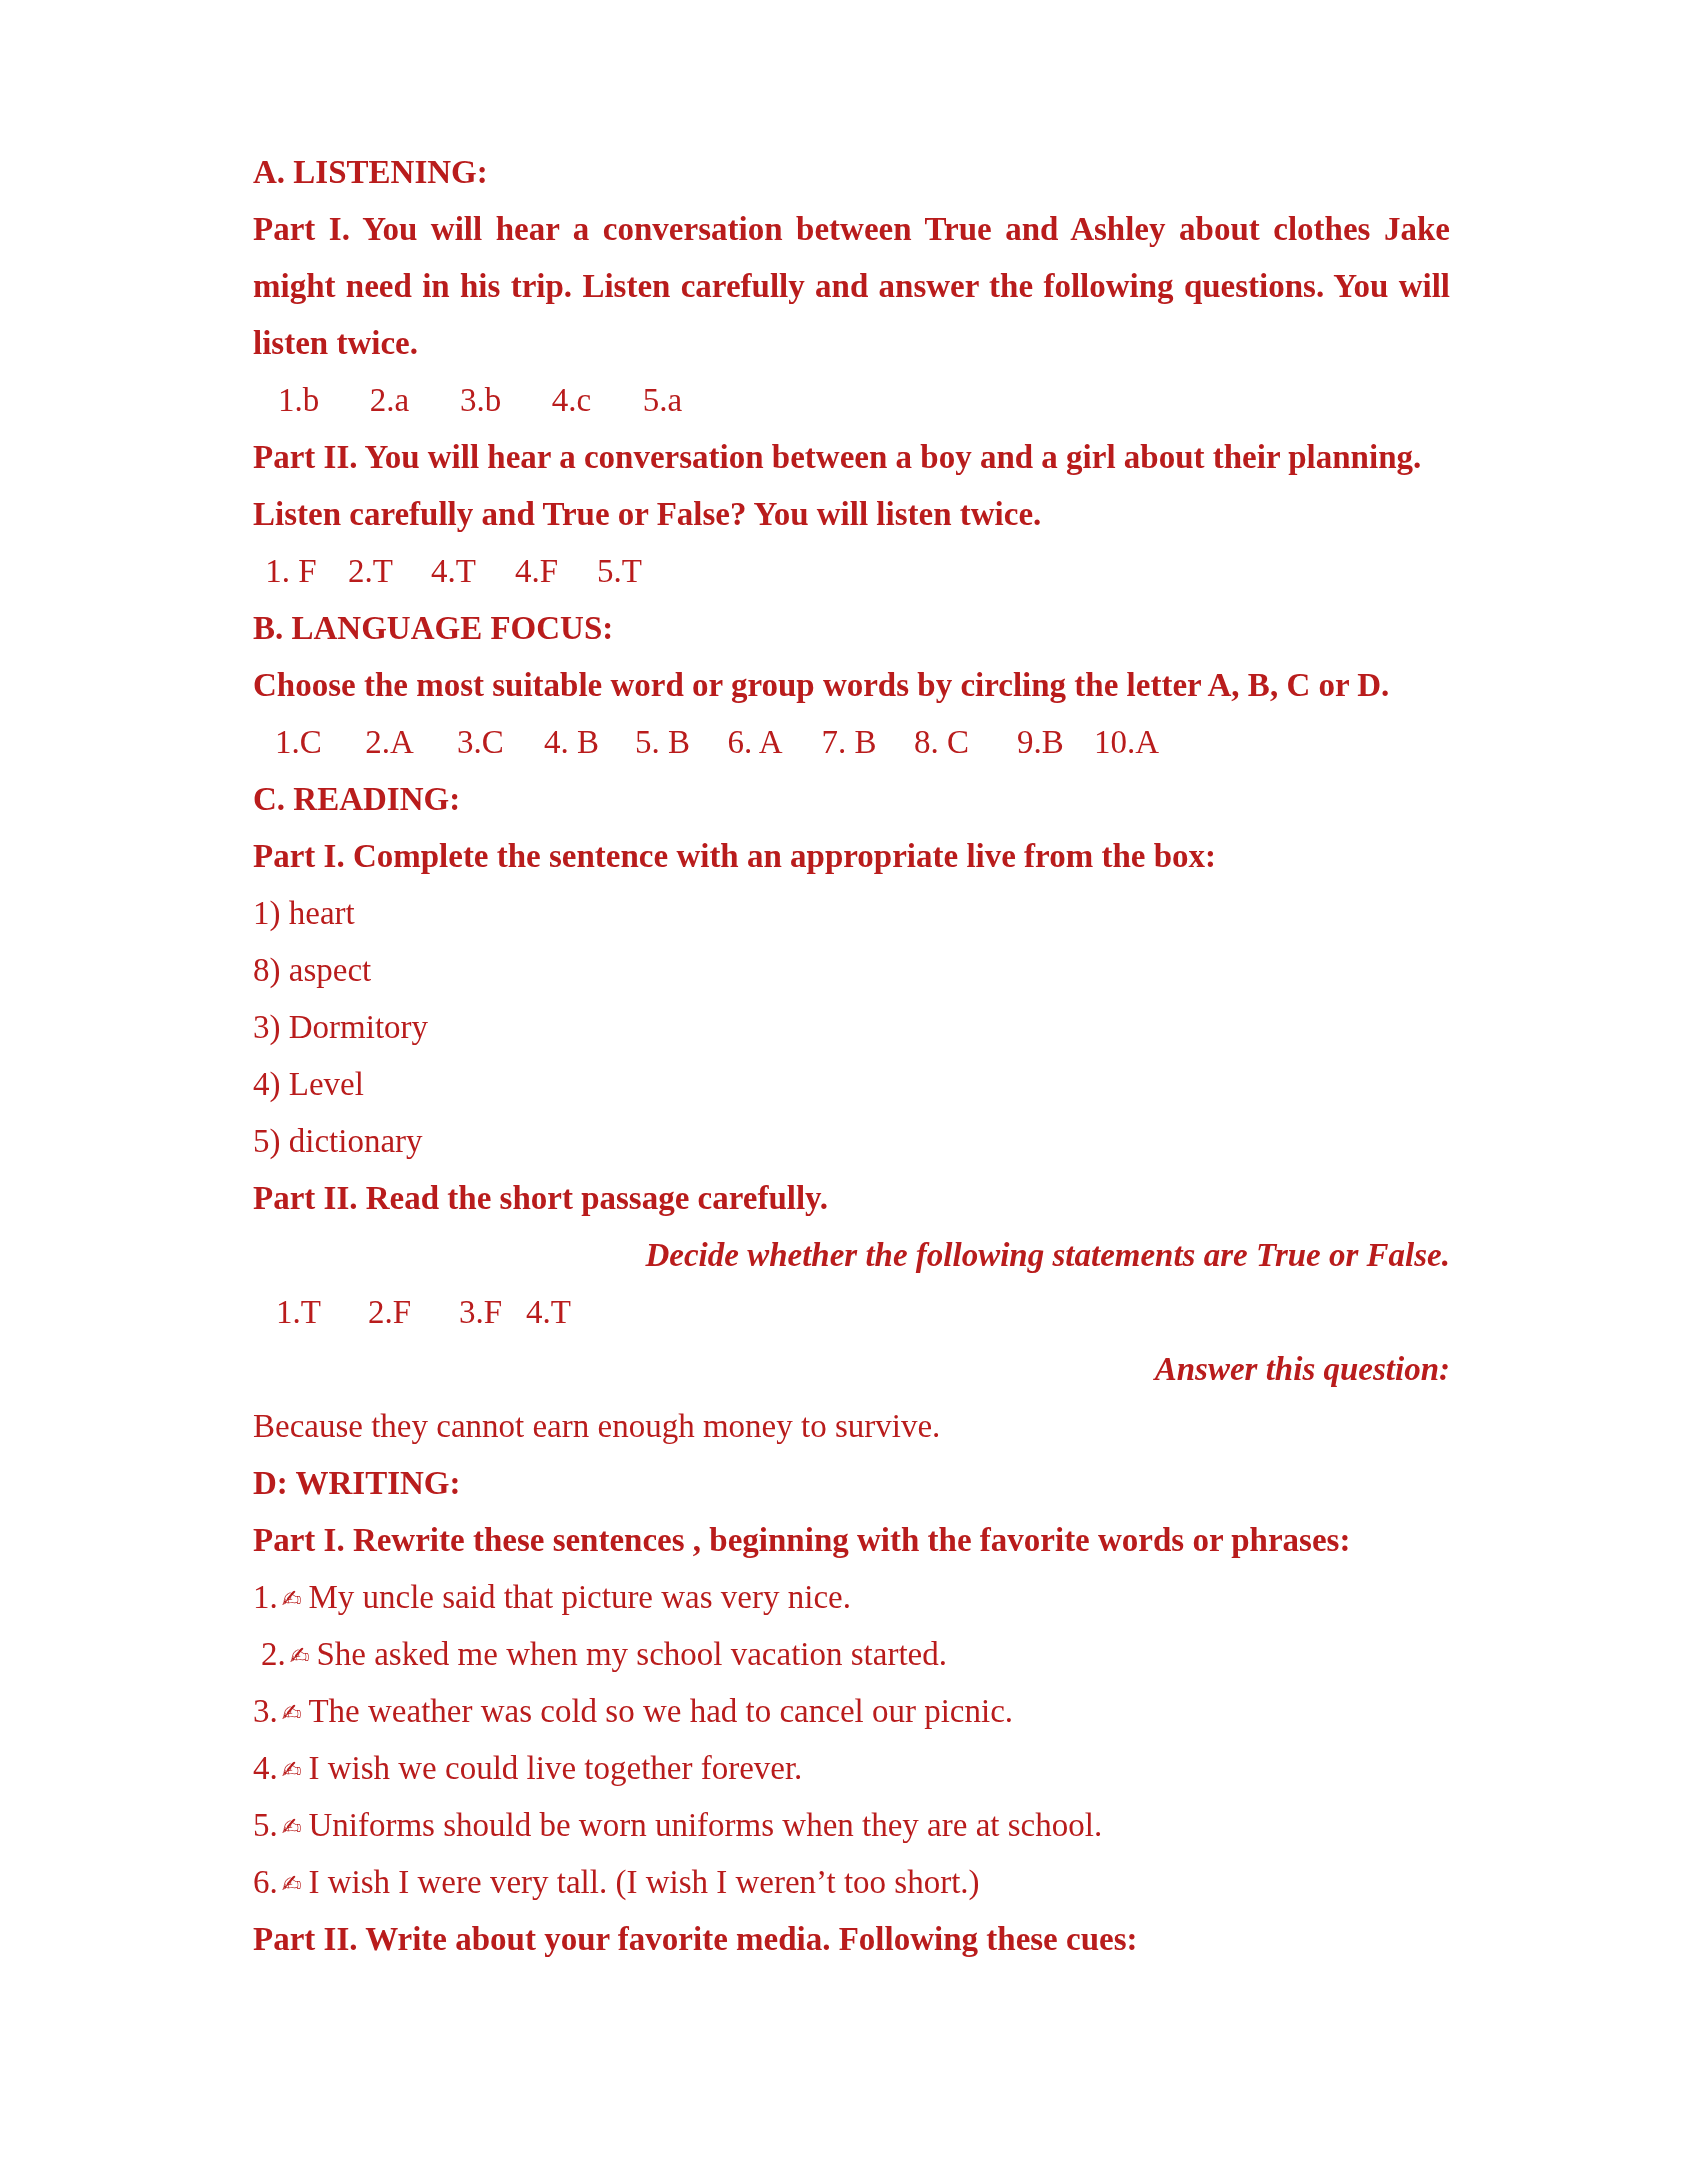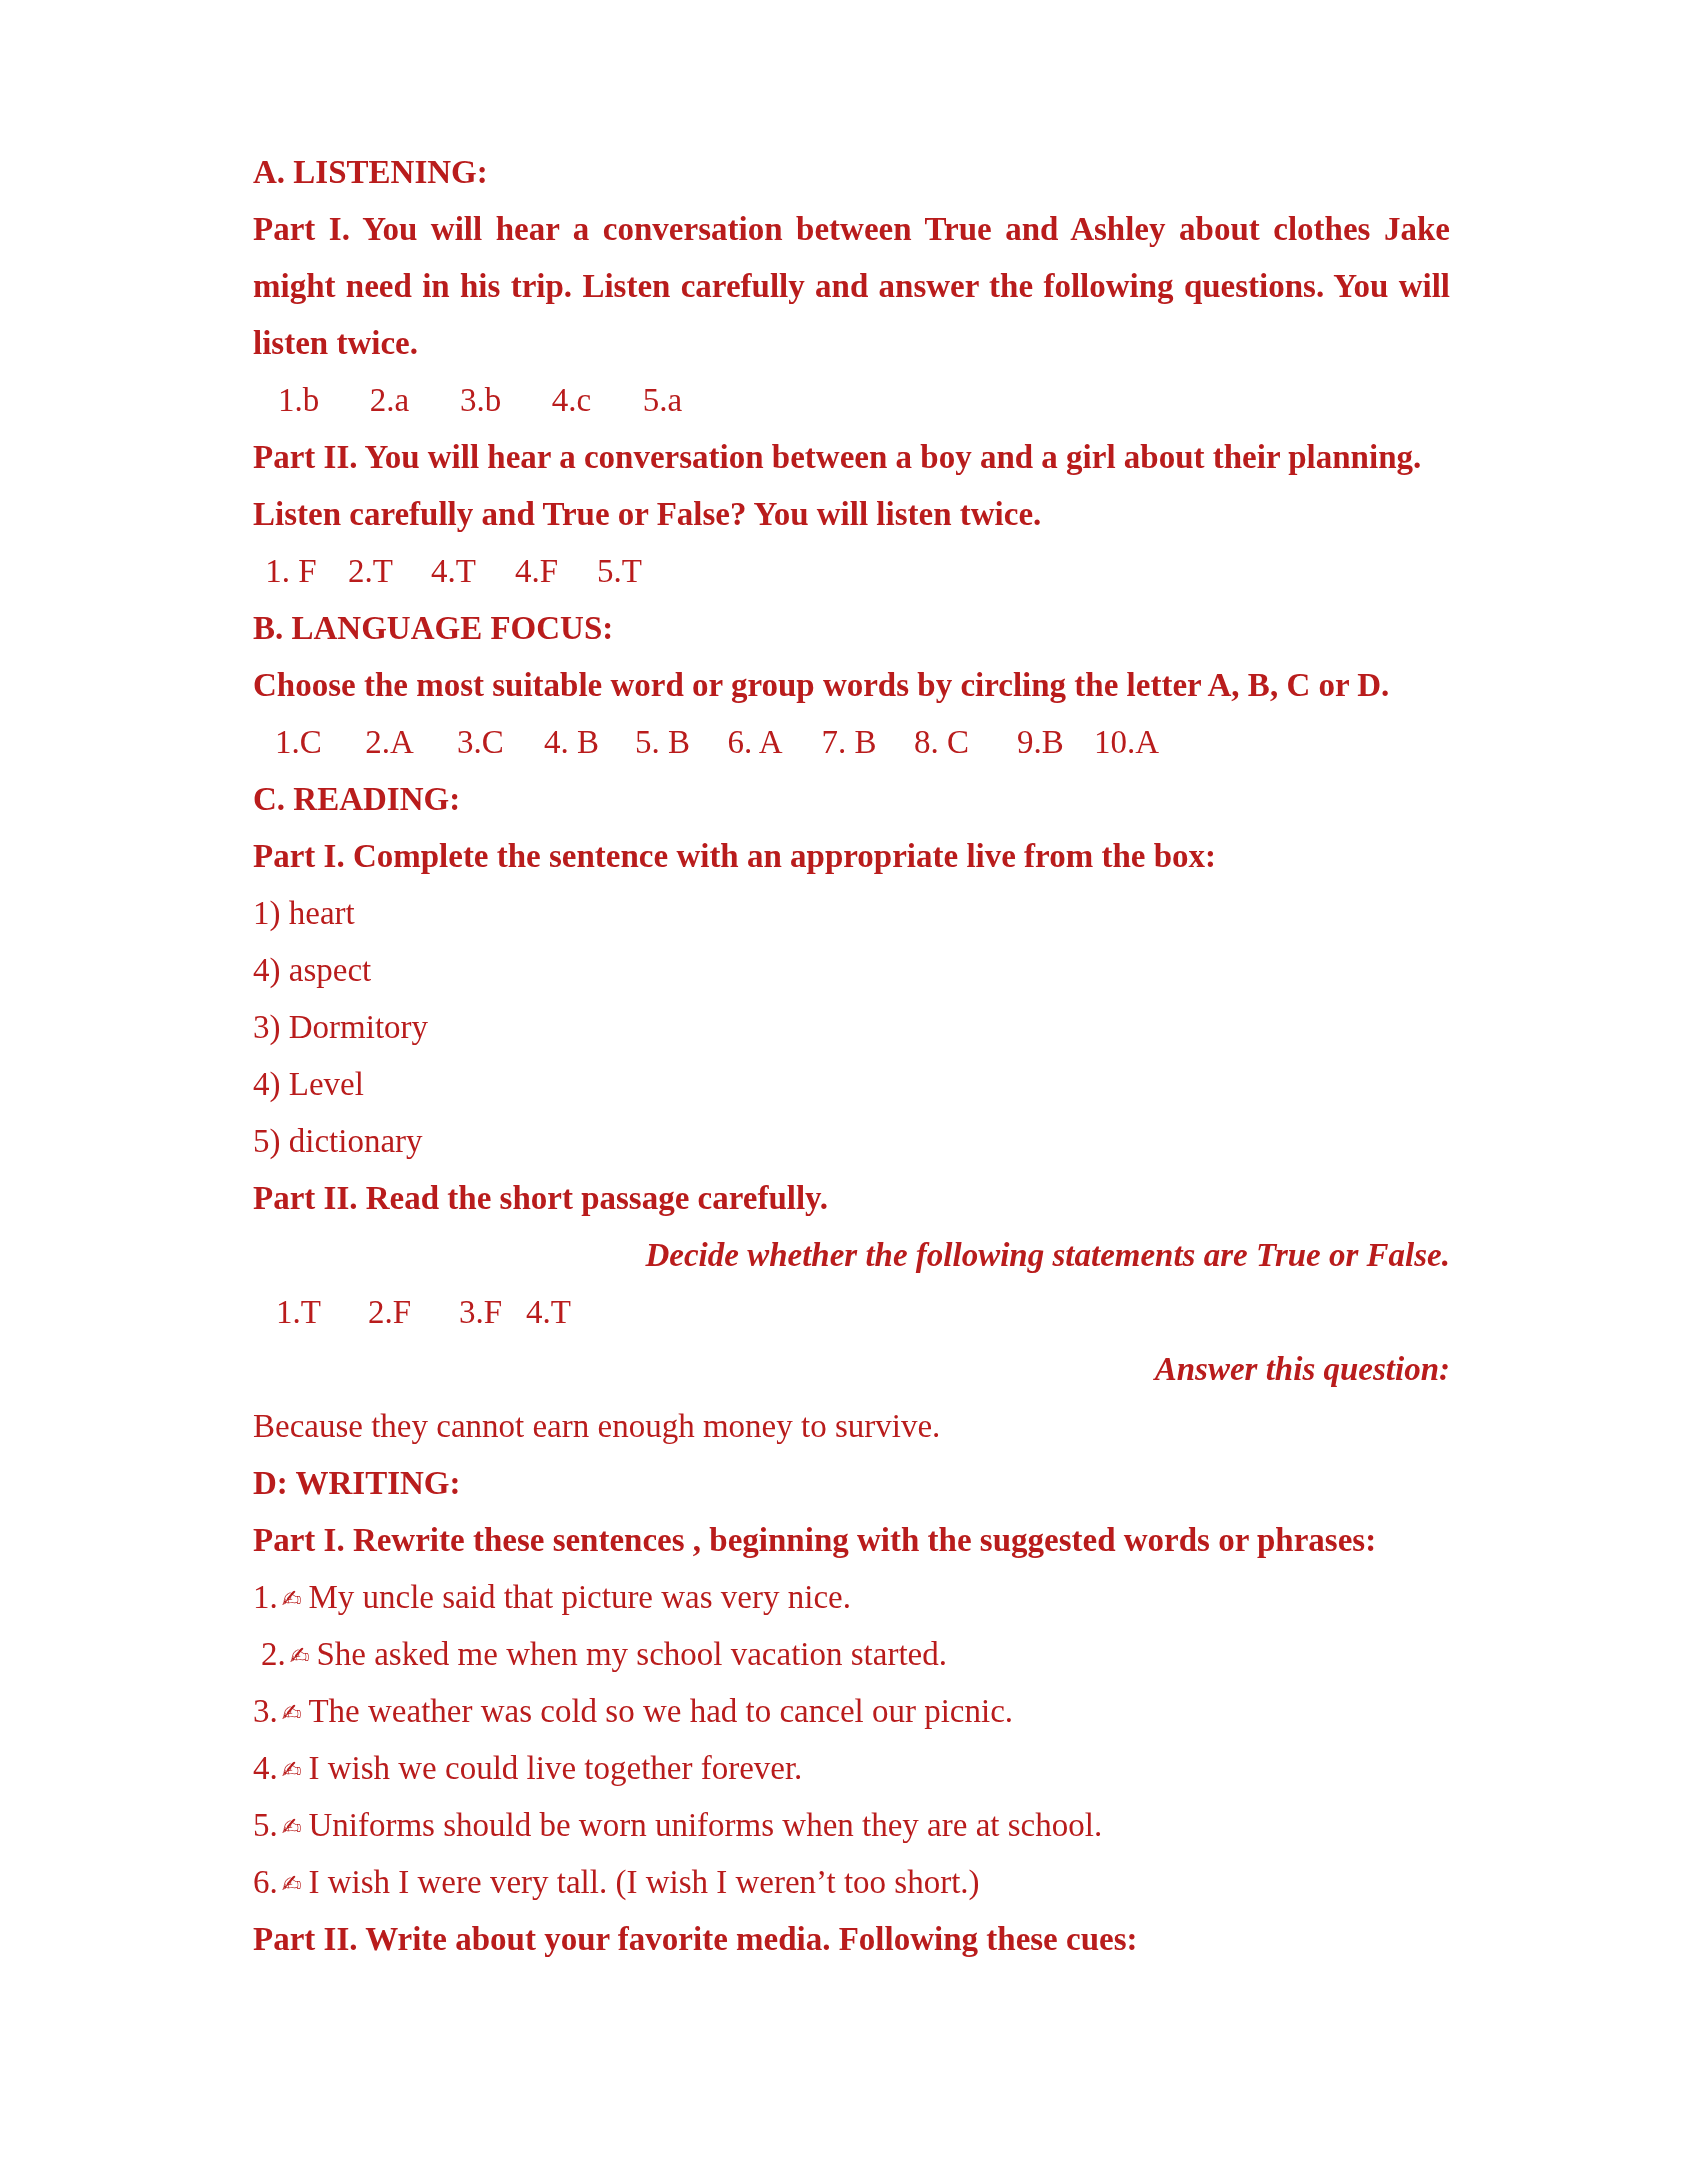--- a/index.html
+++ b/index.html
@@ -48,34 +48,34 @@
 
   <div class="line bold">B. LANGUAGE FOCUS:</div>
   <div class="line bold">Choose the most  suitable word  or group words by circling the letter A, B, C or D.</div>
   <div class="line answers ans-lang">
     <span class="ans" style="width:91px">1.C</span><span class="ans" style="width:91px">2.A</span><span class="ans" style="width:91px">3.C</span><span class="ans" style="width:91px">4. B</span><span class="ans" style="width:91px">5. B</span><span class="ans" style="width:94px">6. A</span><span class="ans" style="width:94px">7. B</span><span class="ans" style="width:91px">8. C</span><span class="ans" style="width:107px">9.B</span><span class="ans">10.A</span>
   </div>
 
   <div class="line bold">C. READING:</div>
   <div class="line bold">Part I. Complete the sentence with an appropriate live from the box:</div>
   <div class="line">1) heart</div>
-  <div class="line">4) aspect</div>
+  <div class="line">8) aspect</div>
   <div class="line">3) Dormitory</div>
   <div class="line">4) Level</div>
   <div class="line">5) dictionary</div>
   <div class="line bold">Part II. Read the short passage carefully.</div>
   <div class="line bold italic">Decide whether the following statements are True or False.</div>
   <div class="line answers">
     <span class="ans" style="width:91px">1.T</span><span class="ans" style="width:91px">2.F</span><span class="ans" style="width:91px">3.F</span><span class="ans">4.T</span>
   </div>
   <div class="line bold italic">Answer this question:</div>
   <div class="line">Because they cannot earn enough money to survive.</div>
 
   <div class="line bold">D: WRITING:</div>
-  <div class="line bold">Part I. Rewrite these sentences , beginning with the suggested words or phrases:</div>
+  <div class="line bold">Part I. Rewrite these sentences , beginning with the favorite words or phrases:</div>
 
   <div class="line">
     <span>1.</span><span class="icon">✍</span><span>My uncle said that picture was very nice.</span>
   </div>
   <div class="line indent1">
     <span>2.</span><span class="icon">✍</span><span>She asked me when my school vacation started.</span>
   </div>
   <div class="line">
     <span>3.</span><span class="icon">✍</span><span>The weather was cold so we had to cancel our picnic.</span>
   </div>

